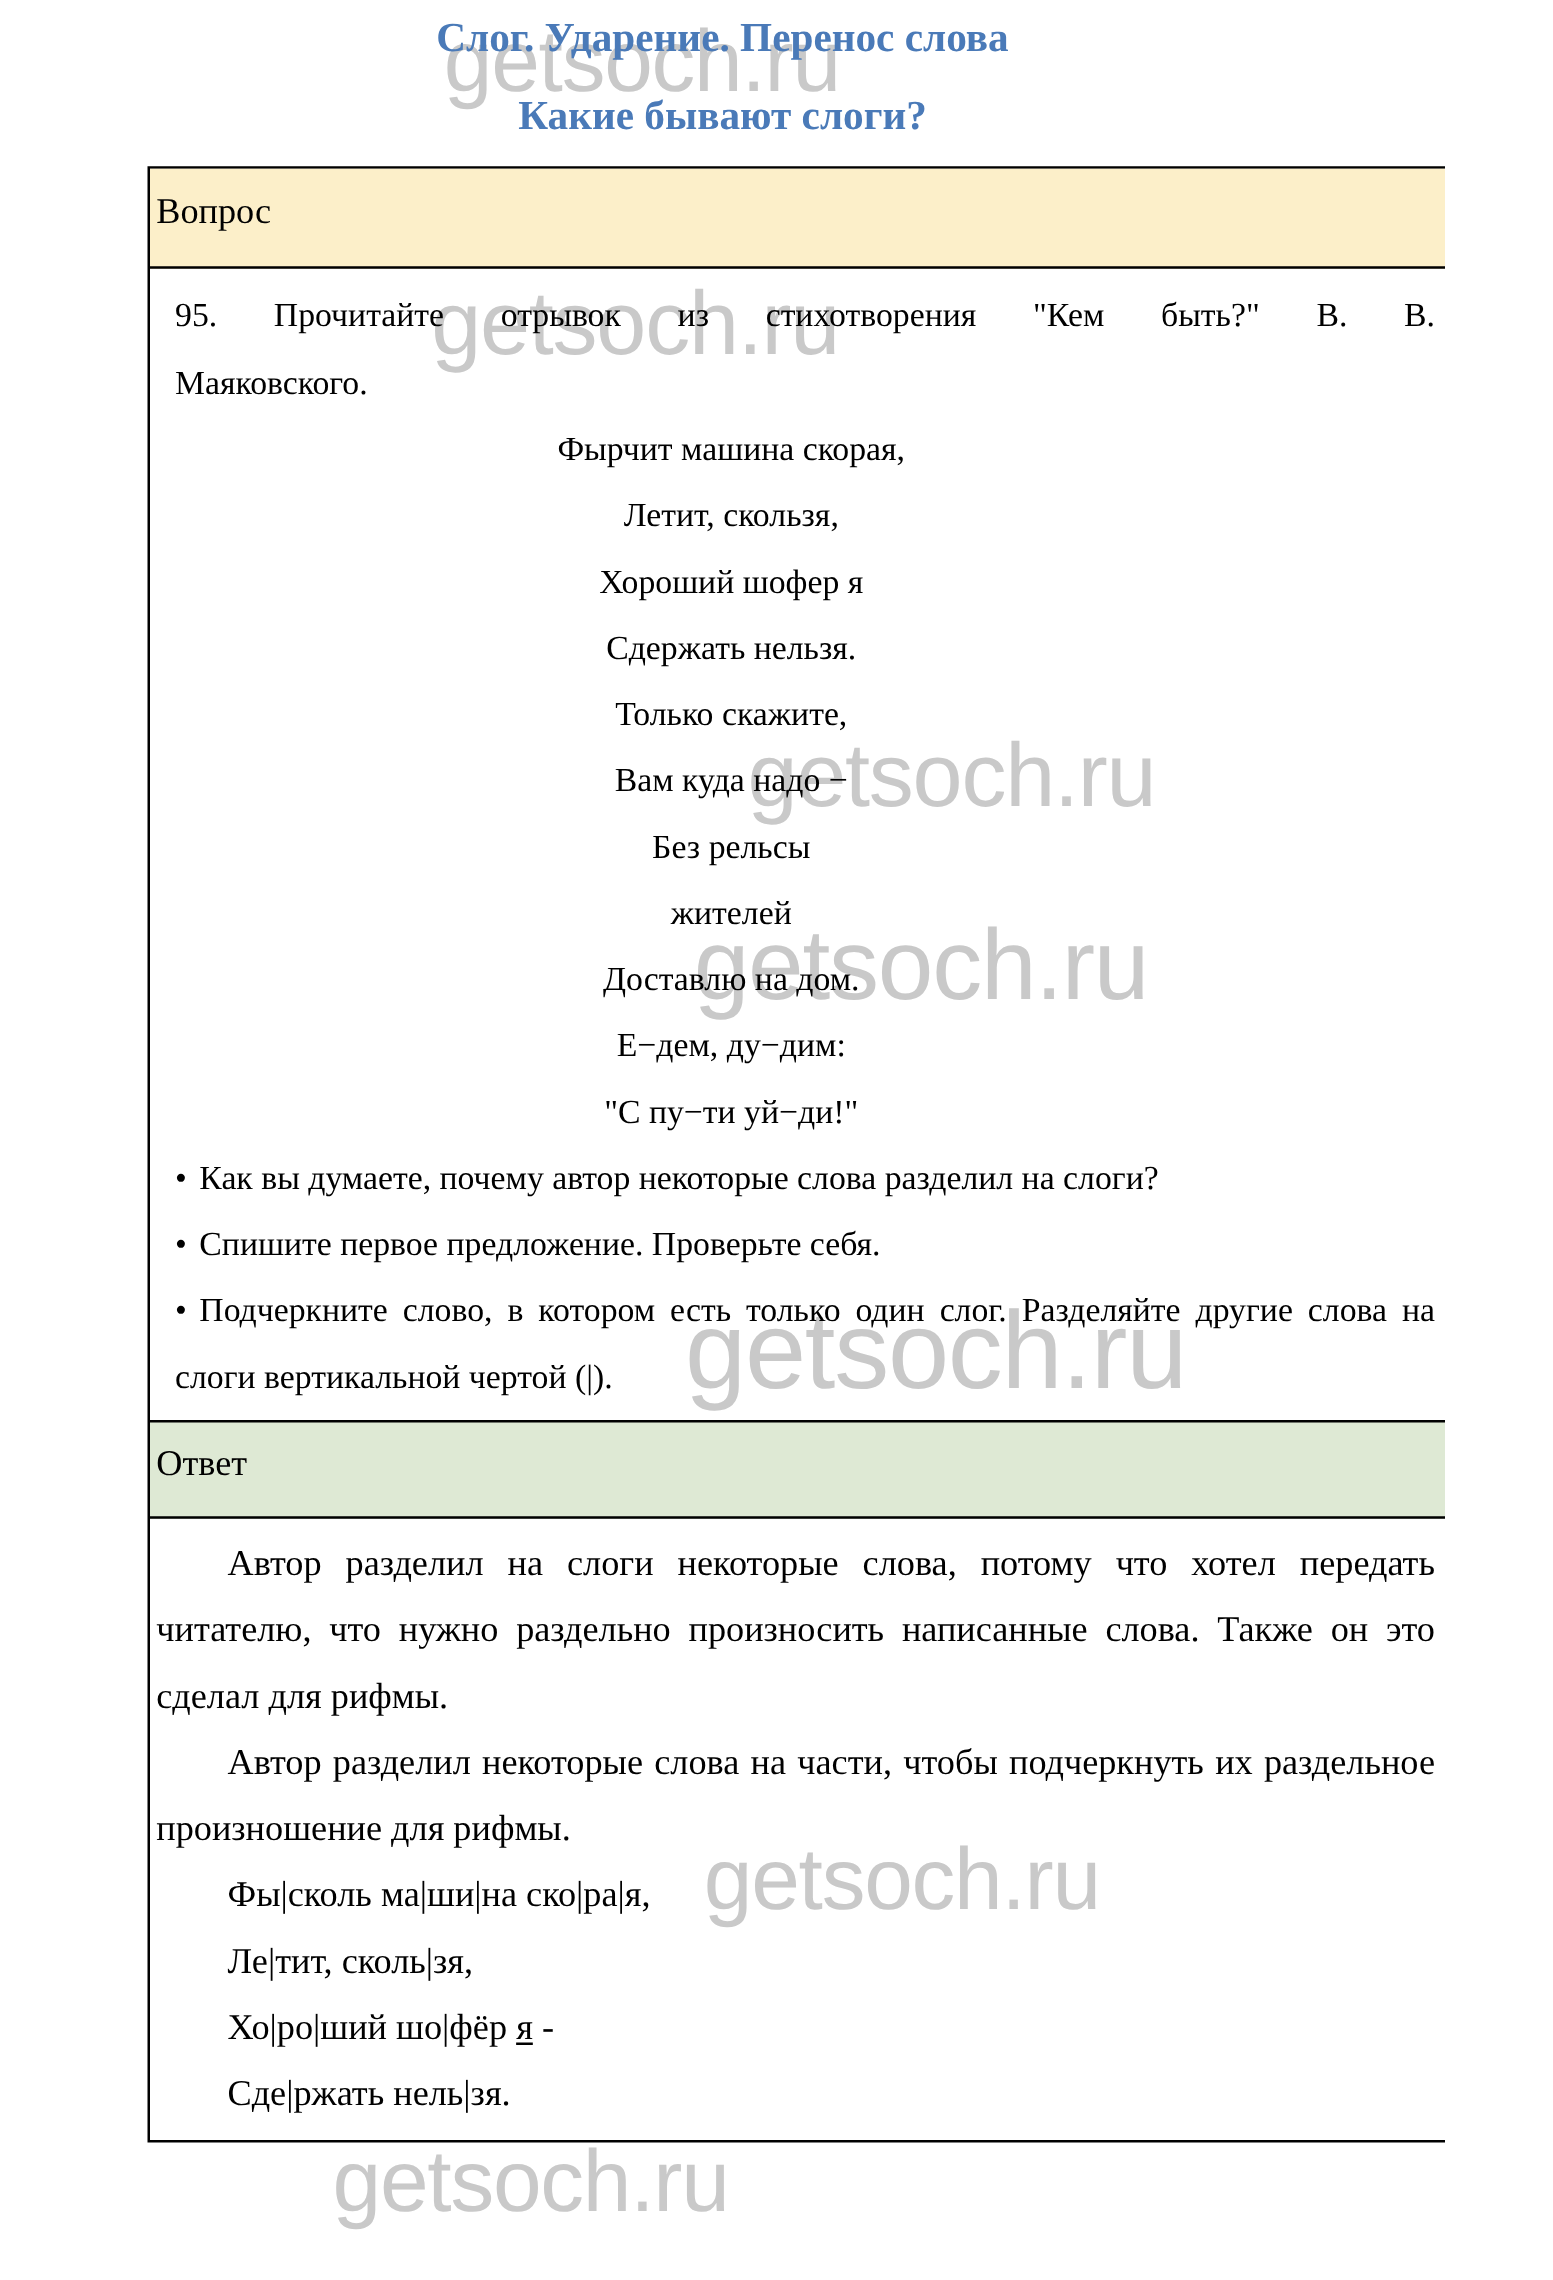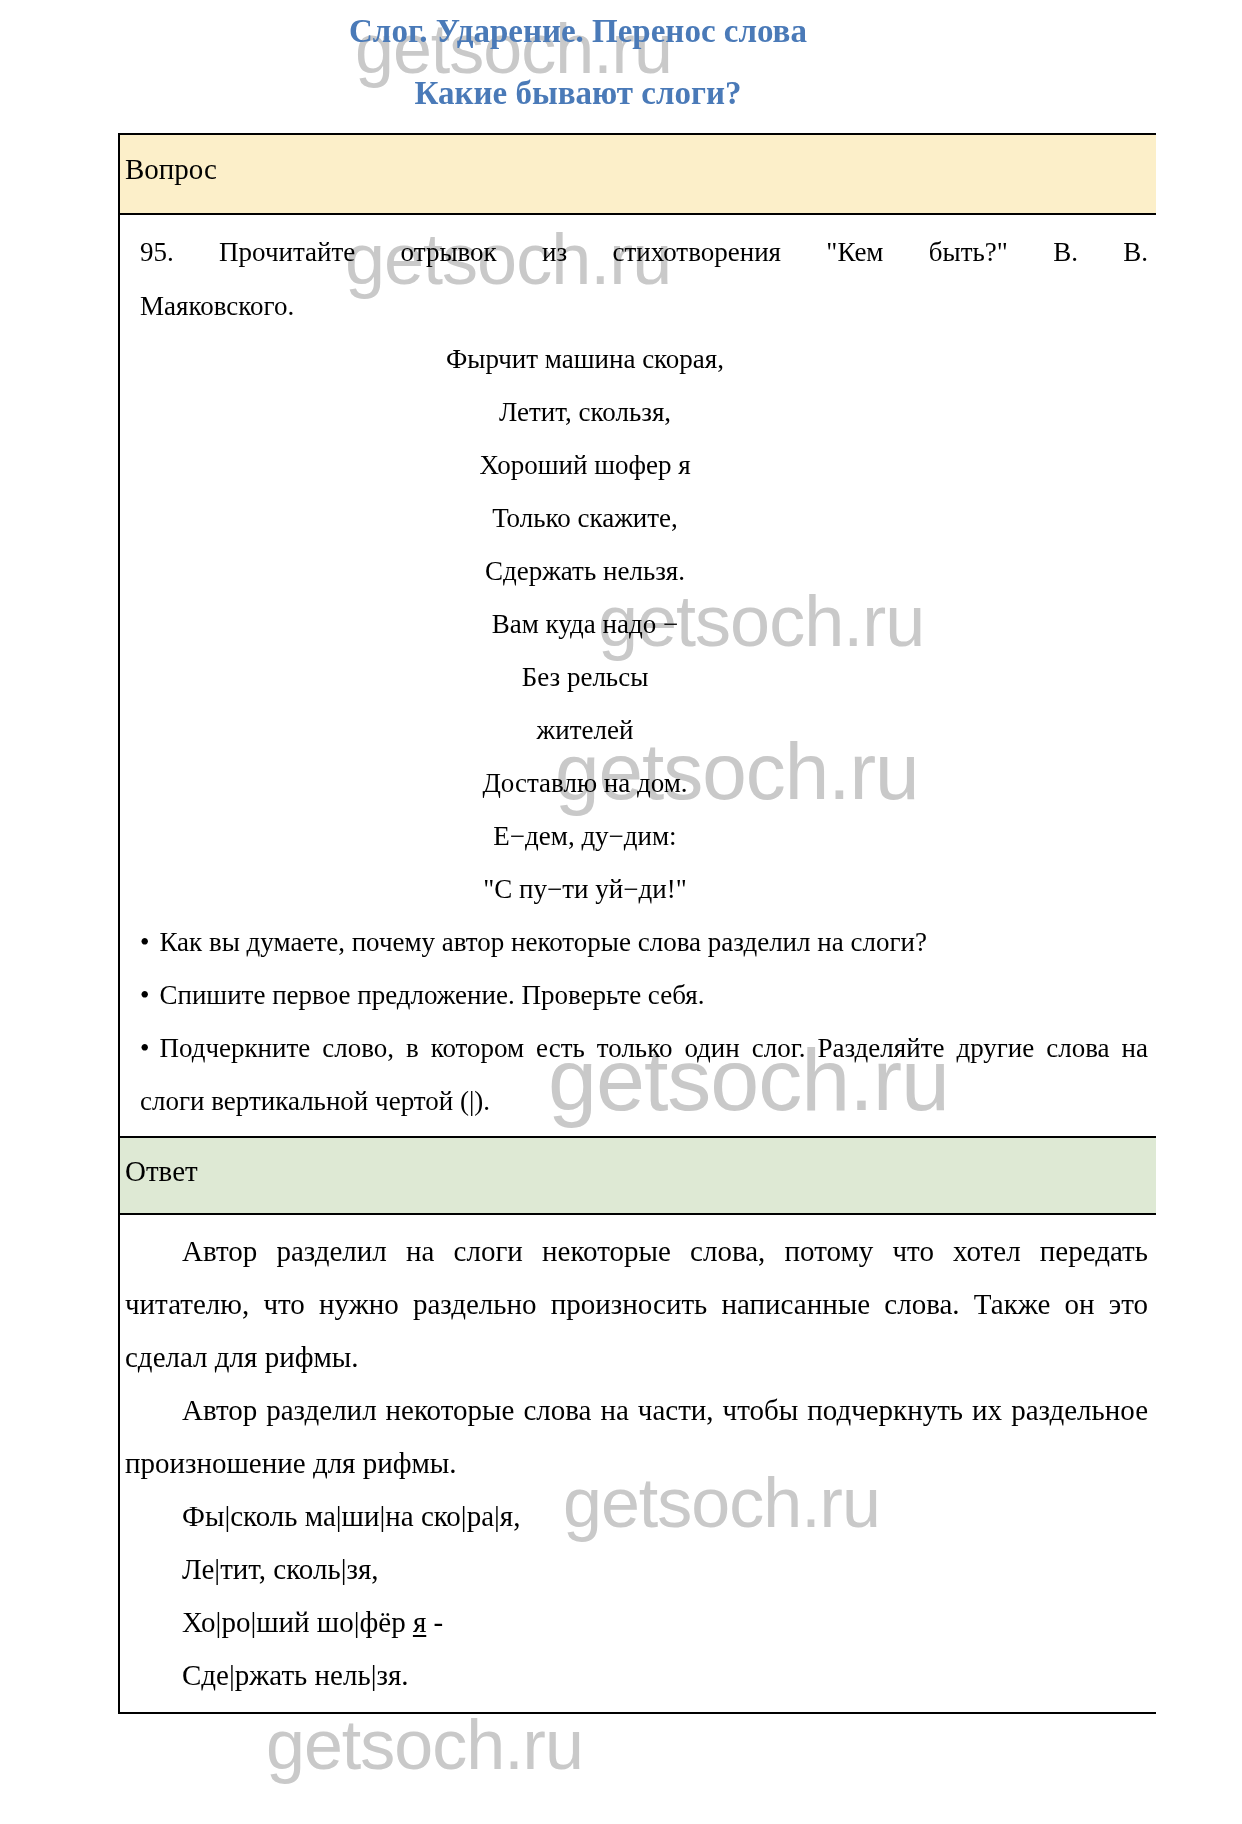--- a/index.html
+++ b/index.html
@@ -117,22 +117,22 @@
     </div>
 
     <div class="q-cell">
       <div class="intro-line jline">95. Прочитайте отрывок из стихотворения "Кем быть?" В. В.</div>
       <div class="intro-line">Маяковского.</div>
 
       <div class="poem">
         <div class="poem-line">Фырчит машина скорая,</div>
         <div class="poem-line">Летит, скользя,</div>
         <div class="poem-line">Хороший шофер я</div>
+        <div class="poem-line">Сдержать нельзя.</div>
         <div class="poem-line">Только скажите,</div>
-        <div class="poem-line">Сдержать нельзя.</div>
         <div class="poem-line">Вам куда надо −</div>
         <div class="poem-line">Без рельсы</div>
         <div class="poem-line">жителей</div>
         <div class="poem-line">Доставлю на дом.</div>
         <div class="poem-line">Е−дем, ду−дим:</div>
         <div class="poem-line">"С пу−ти уй−ди!"</div>
       </div>
 
       <div class="bullets">
         <div class="bullet">

